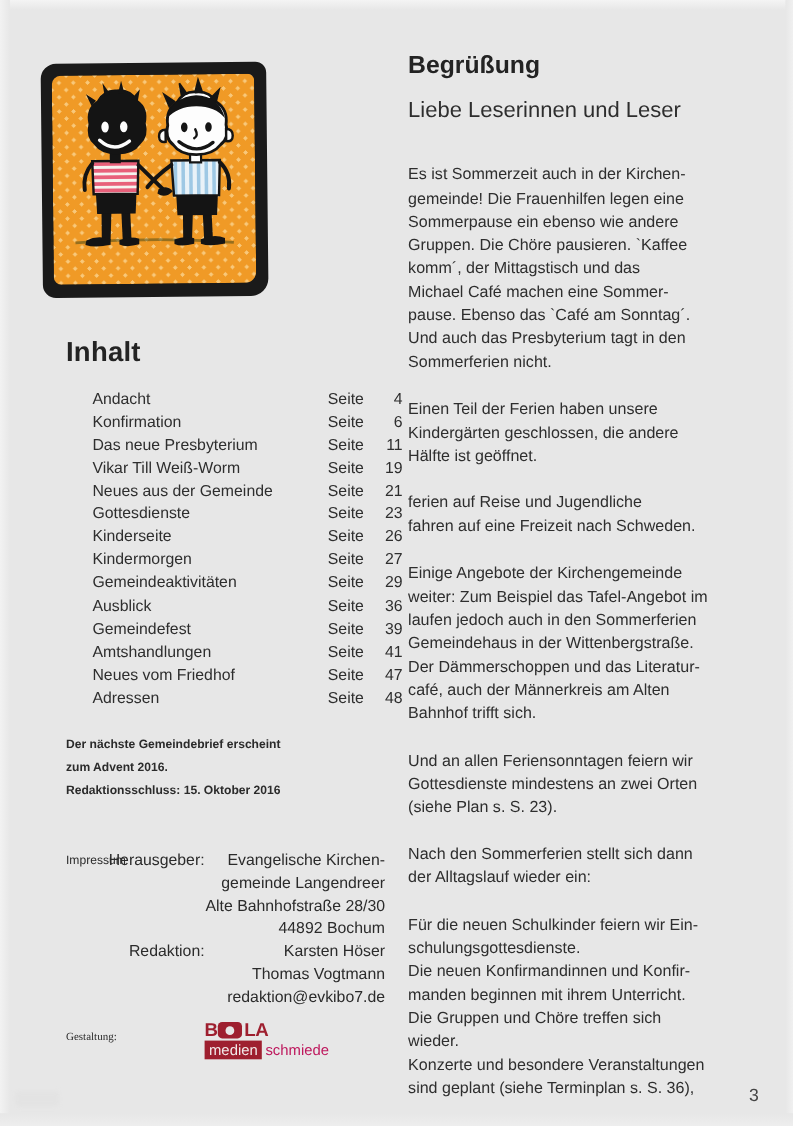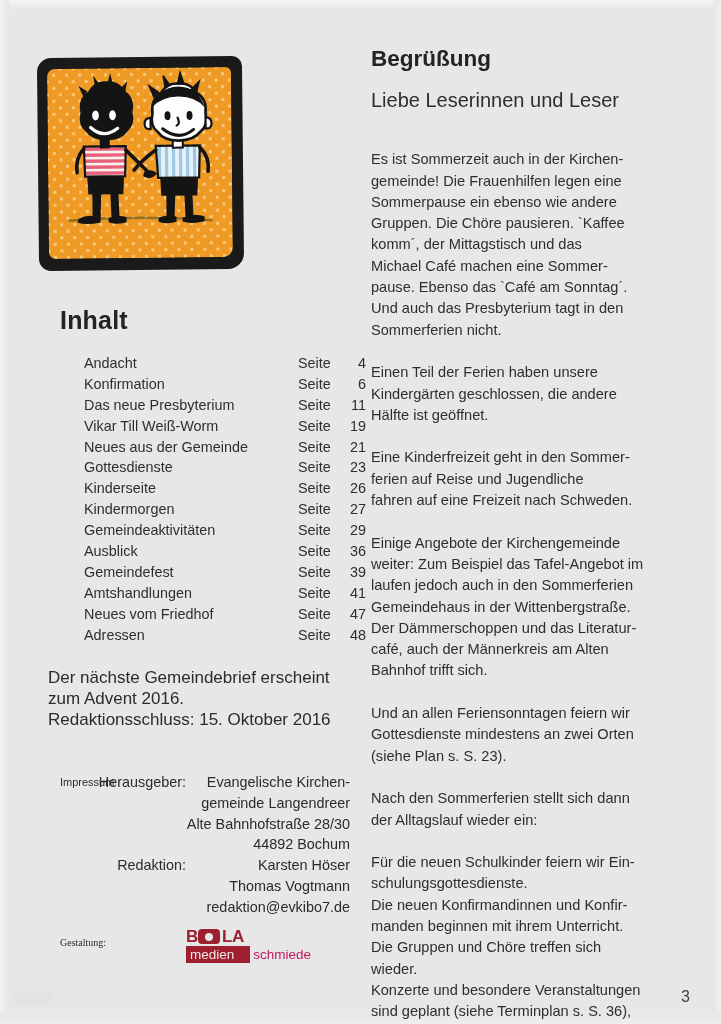--- a/index.html
+++ b/index.html
@@ -54,21 +54,21 @@
   }
 
   
   .toc { position:absolute; left:60px; top:355px; width:282px;margin-left:24px; }
   .toc-row { display:flex; align-items:baseline; height:20.9px; font-size:14.4px; color:#2e2e2e; }
   .toc-label { flex:1 1 auto; white-space:nowrap; }
   .toc-seite { width:44px; text-align:left; }
   .toc-page  { width:24px; text-align:right; }
 
   
-  .next-issue { position:absolute; left:48px; top:667px; width:290px; font-size:17px; line-height:21.2px; }
+  .next-issue { position:absolute; left:60px; top:667px; width:290px; font-size:11px; line-height:21.2px;font-weight:bold; }
 
   
   .impressum-title { position:absolute; left:60px; top:749px; font-size:11px;margin-top:27px; }
   .impressum { position:absolute; left:60px; top:772px; width:290px; font-size:14.4px; line-height:20.8px; }
   .imp-row { display:flex;text-align:right; }
   .imp-label { width:126px; flex:0 0 126px; }
   .imp-value { flex:1 1 auto; }
   .imp-value-lines div { white-space:nowrap; }
 
   
@@ -86,21 +86,21 @@
   }
   .logo-obox::after {
     content:""; position:absolute; left:7px; top:4px; width:8px; height:8px;
     background:#e7e7e7; border-radius:50%;
   }
   .logo-la { position:absolute; left:36px; top:0; }
   .logo-bottom {
     position:absolute; left:0; top:19px; height:15px;
     display:flex; align-items:center; font-size:13.5px; line-height:15px;
   }
-  .logo-medien { background:#9e1f2f; color:#f2eaea; padding:1px 16px 1px 4px; }
+  .logo-medien { background:#9e1f2f; color:#f2eaea; padding:1px 4px 1px 4px; }
   .logo-schmiede { color:#be185d; padding-left:3px; }
   .greeting-title { position:absolute; left:371px; top:46px; font-size:22.5px; font-weight:bold; color:#232323; }
   .salutation { position:absolute; left:371px; top:89px; font-size:20px; color:#2e2e2e; }
   .body-copy { position:absolute; left:371px; top:128px; width:302px; font-size:14.6px; line-height:21.3px; color:#2e2e2e; }
   .body-copy p { margin:0 0 21.3px 0; }
 
   .page-number { position:absolute; left:681px; top:988px; font-size:16px; color:#444; }
 </style>
 </head>
 <body>
@@ -330,21 +330,20 @@
     <div>Sommerferien nicht.</div>
   <p></p>
   <p>
     </p>
     <div>Einen Teil der Ferien haben unsere</div>
     <div>Kindergärten geschlossen, die andere</div>
     <div>Hälfte ist geöffnet.</div>
   <p></p>
   <p>
     </p>
-    <div>Eine Kinderfreizeit geht in den Sommer-</div>
     <div>ferien auf Reise und Jugendliche</div>
     <div>fahren auf eine Freizeit nach Schweden.</div>
   <p></p>
   <p>
     </p>
     <div>Einige Angebote der Kirchengemeinde</div>
     <div>weiter: Zum Beispiel das Tafel-Angebot im</div>
     <div>laufen jedoch auch in den Sommerferien</div>
     <div>Gemeindehaus in der Wittenbergstraße.</div>
     <div>Der Dämmerschoppen und das Literatur-</div>

